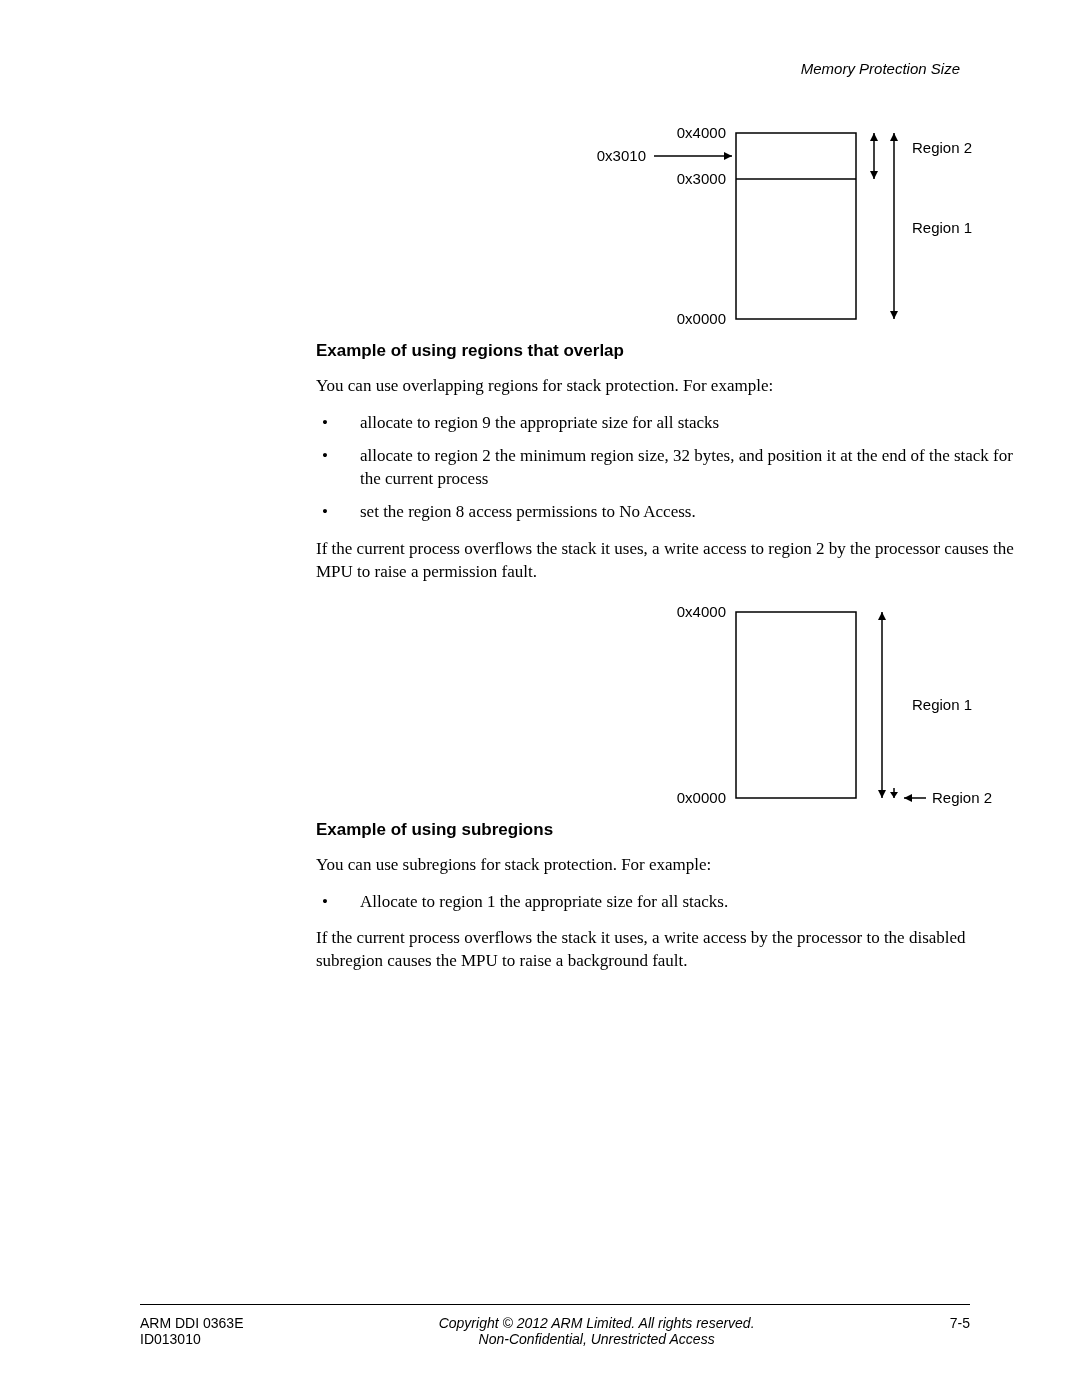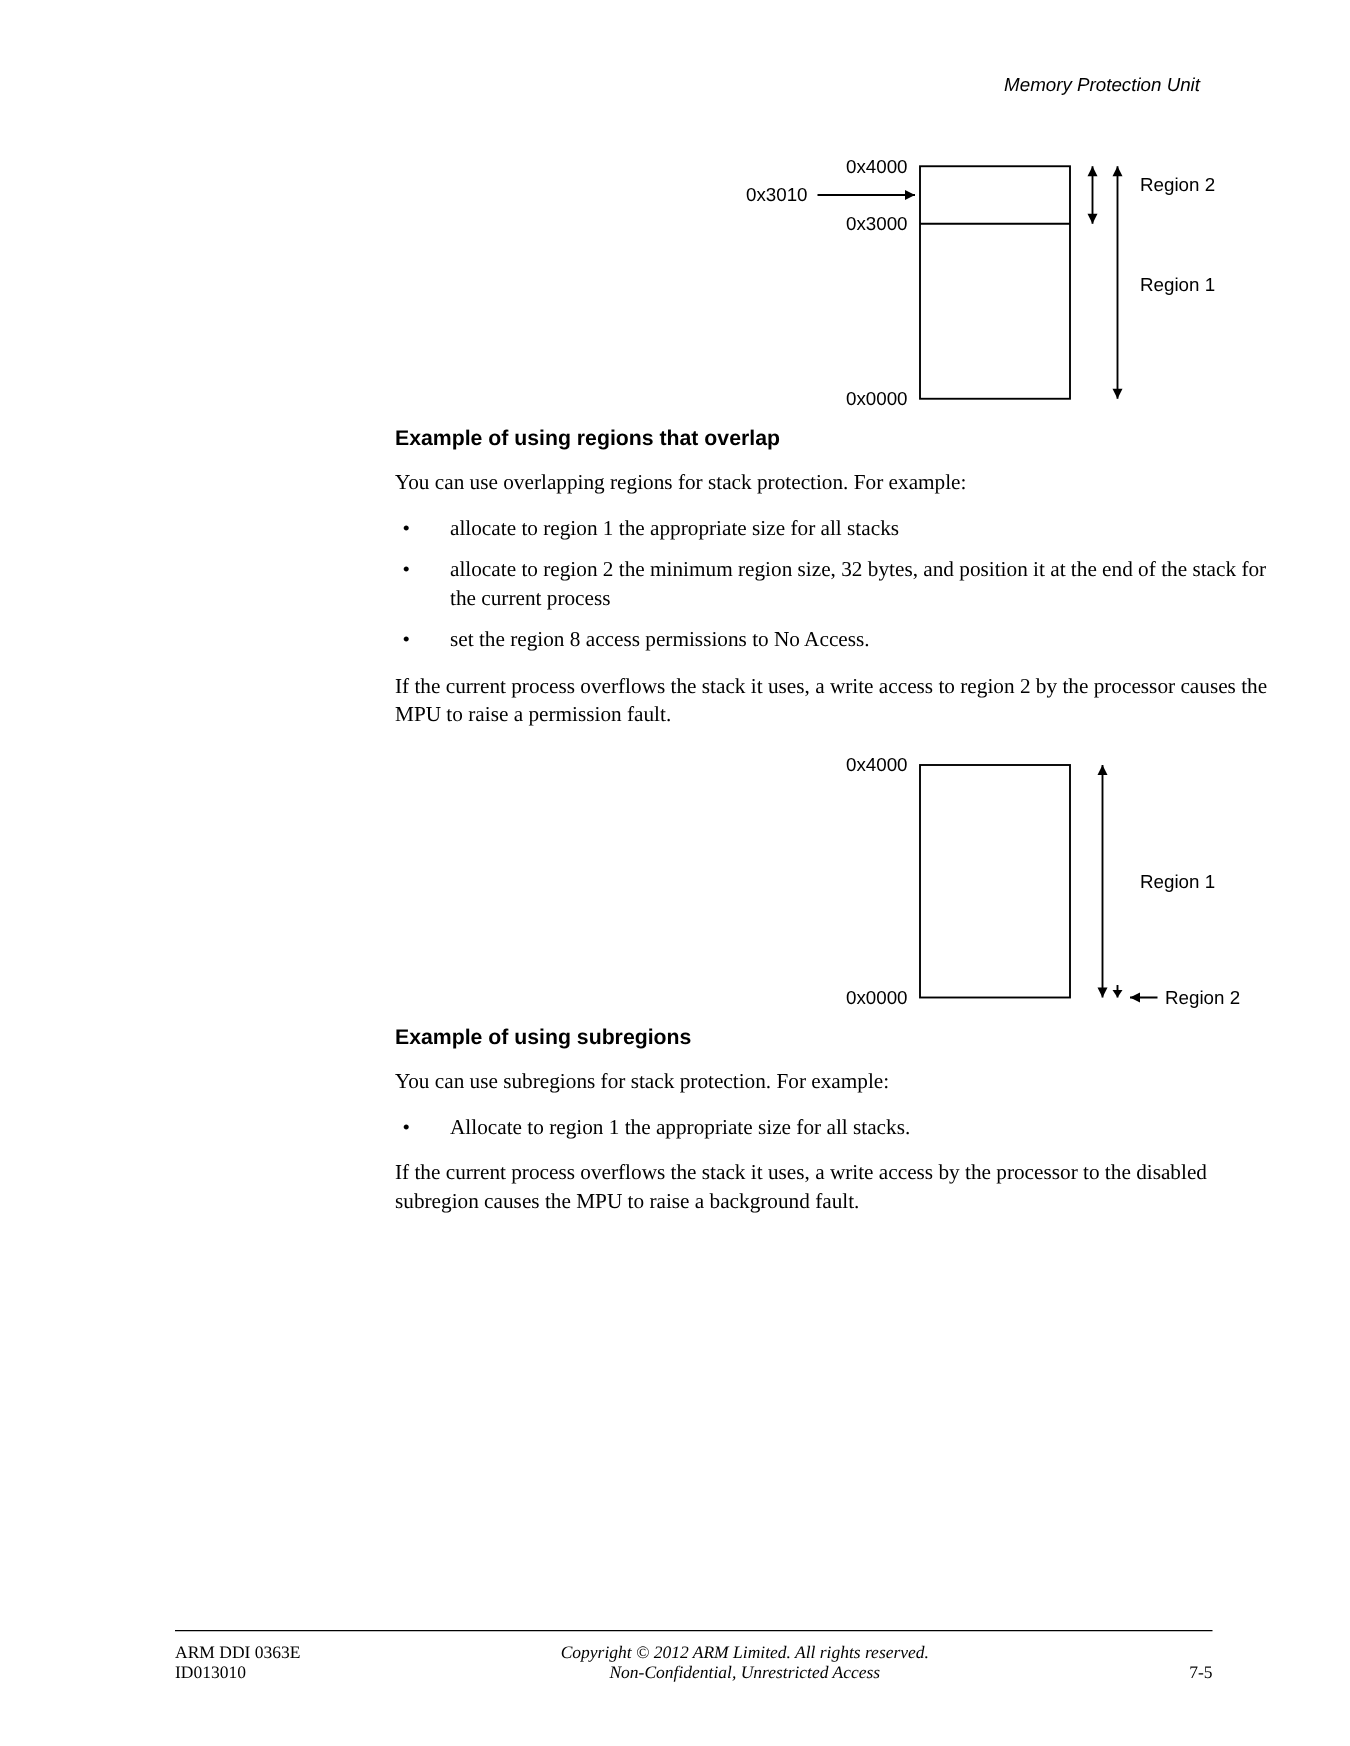--- a/index.html
+++ b/index.html
@@ -81,32 +81,31 @@
     bottom: 50px;
   }
   .footer hr {
     border: none;
     border-top: 1px solid #000;
     margin-bottom: 10px;
   }
   .footer-row {
     display: flex;
     justify-content: space-between;
-    font-family: Liberation Serif, serif;
+    font-family: Liberation Sans, sans-serif;
     font-size: 14px;
-    align-items: flex-end;
   }
   .footer-left { text-align: left; }
   .footer-center { text-align: center; font-style: italic; flex: 1; }
   .footer-right { text-align: right; }
 </style>
 </head>
 <body>
 
-<div class="header-right">Memory Protection Unit</div>
+<div class="header-right">Memory Protection Size</div>
 
 <div class="content-column">
 
   <div class="figure-block">
     <svg class="diagram" width="500" height="208" viewBox="0 0 500 208">
 
       <rect x="210" y="10" width="120" height="186" fill="none" stroke="#000" stroke-width="1.5"></rect>
 
       <line x1="210" y1="56" x2="330" y2="56" stroke="#000" stroke-width="1.5"></line>
 
@@ -127,21 +126,21 @@
       <polygon points="368,196 364,188 372,188" fill="#000"></polygon>
 
       <text x="386" y="30" class="diagram-label">Region 2</text>
       <text x="386" y="110" class="diagram-label">Region 1</text>
     </svg>
   </div>
 
   <div class="h3">Example of using regions that overlap</div>
   <p class="body-p">You can use overlapping regions for stack protection. For example:</p>
   <ul class="body-list">
-    <li>allocate to region 1 the appropriate size for all stacks</li>
+    <li>allocate to region 9 the appropriate size for all stacks</li>
     <li>allocate to region 2 the minimum region size, 32 bytes, and position it at the end of the stack for the current process</li>
     <li>set the region 8 access permissions to No Access.</li>
   </ul>
   <p class="body-p">If the current process overflows the stack it uses, a write access to region 2 by the processor causes the MPU to raise a permission fault.</p>
 
   <div class="figure-block" style="margin-top:18px;">
     <svg class="diagram" width="500" height="208" viewBox="0 0 500 208">
 
       <rect x="210" y="10" width="120" height="186" fill="none" stroke="#000" stroke-width="1.5"></rect>
 

